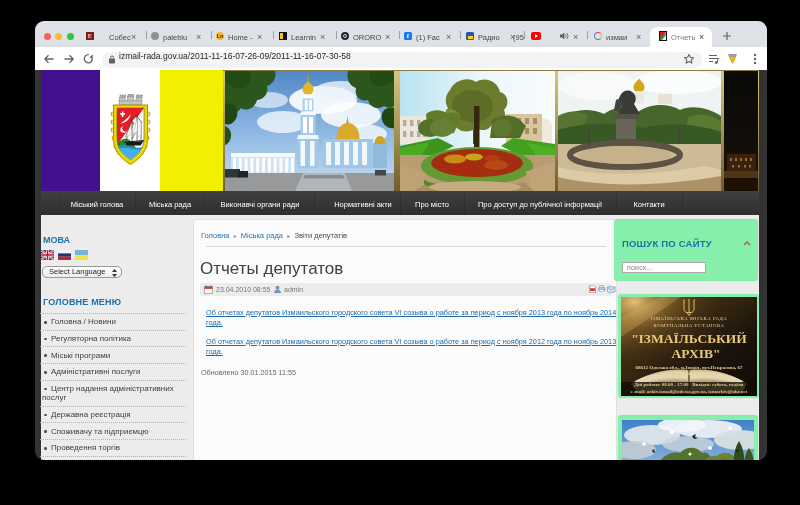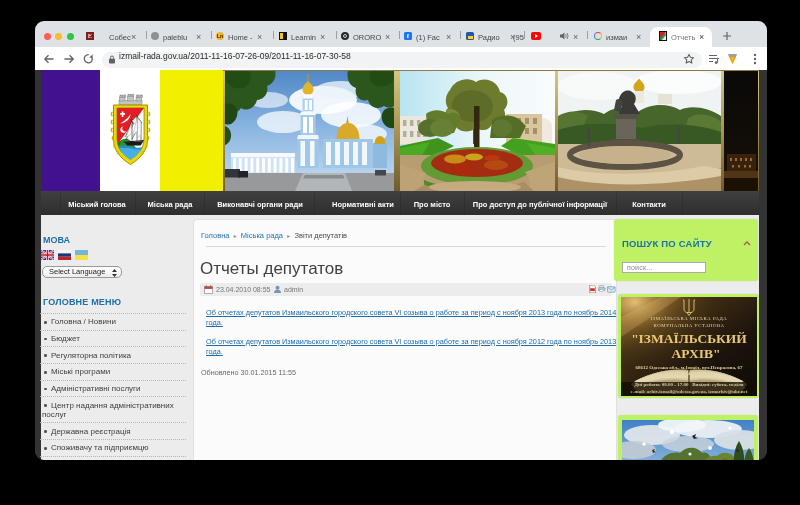--- a/index.html
+++ b/index.html
@@ -16,33 +16,33 @@
 
 #toolbar{position:absolute;left:0;top:26px;width:732px;height:26px;background:#fff}
 #pill{position:absolute;left:67px;top:5px;width:600px;height:16px;border-radius:8px;background:#f1f3f4}
 #url{position:absolute;left:84px;top:4px;font-size:8.5px;color:#27292c;letter-spacing:0}
 
 #page{position:absolute;left:0;top:49px;width:732px;height:390px;background:#333}
 #site{position:absolute;left:6px;top:0;width:718px;height:390px}
 
 #flag{position:absolute;left:0;top:0;width:182px;height:121px}
 #nav{position:absolute;left:0;top:121px;width:718px;height:24px;background:linear-gradient(#404040,#2e2e2e)}
-.nv{position:absolute;top:8.5px;transform:translateX(-50%);font-size:7.5px;font-weight:bold;color:#fff;white-space:nowrap}
+.nv{position:absolute;top:8.5px;transform:translateX(-50%);font-size:7.5px;font-weight:normal;color:#fff;white-space:nowrap}
 .nsep{position:absolute;top:0;width:1px;height:24px;background:rgba(0,0,0,.4);border-right:1px solid rgba(255,255,255,.07)}
 #content{position:absolute;left:0;top:145px;width:718px;height:245px;background:#ececec}
 
 .bluehead{color:#1d6fa9;font-weight:bold;position:absolute}
 .menu{position:absolute;left:-1px;top:98px;width:146px;border-top:1px dotted #b5b5b5;list-style:none}
 .menu li{position:relative;border-bottom:1px dotted #b5b5b5;padding:3.2px 2px 3.2px 11px;font-size:8px;line-height:9.3px;color:#3d3d3d}
 .menu li::before{content:"";position:absolute;left:4px;top:7px;width:2.5px;height:2.5px;border-radius:50%;background:#555}
 
 #main{position:absolute;left:152px;top:4px;width:424px;height:241px;background:#fbfbfb;border:1px solid #e0e0e0;border-radius:4px 4px 0 0;border-bottom:none}
 .link{color:#1d6bab;font-size:7.3px;line-height:10.7px;text-decoration:underline}
 
-.whitebox{position:absolute;background:#bef264;border-radius:4px;box-shadow:0 0 1px rgba(0,0,0,.25)}
+.whitebox{position:absolute;background:#86efac;border-radius:4px;box-shadow:0 0 1px rgba(0,0,0,.25)}
 </style></head>
 <body>
 <div id="win">
 
   <div id="tabbar">
     <div class="light" style="left:8.5px;background:#ff5e57"></div>
     <div class="light" style="left:19.5px;background:#febc2e"></div>
     <div class="light" style="left:31.5px;background:#2bc840"></div>
     <div id="activetab"></div>
 
@@ -453,21 +453,20 @@
             </g>
         </svg>
         <div id="selbox" class="abs" style="left:1px;top:51px;width:80px;height:11.5px;background:linear-gradient(#fff,#ededed);border:1px solid #999;border-radius:5px;font-size:7.5px;color:#222;line-height:10px;padding-left:6px">Select Language
           <svg class="abs" style="right:4px;top:2px" width="5" height="8" viewBox="0 0 5 8">
               <path d="M2.5 0L5 3H0zM2.5 8L0 5h5z" fill="#333"></path>
             </svg>
         </div>
         <div class="bluehead" style="left:2px;top:82px;font-size:9px;letter-spacing:.2px">ГОЛОВНЕ МЕНЮ</div>
         <ul class="menu">
           <li>Головна / Новини</li>
-          <li>Бюджет</li>
           <li>Регуляторна політика</li>
           <li>Міські програми</li>
           <li>Адміністративні послуги</li>
           <li>Центр надання адміністративних<br><span style="margin-left:-9px">послуг</span></li>
           <li>Державна реєстрація</li>
           <li>Споживачу та підприємцю</li>
           <li>Проведення торгів</li>
         </ul>
 
         <div id="main">

